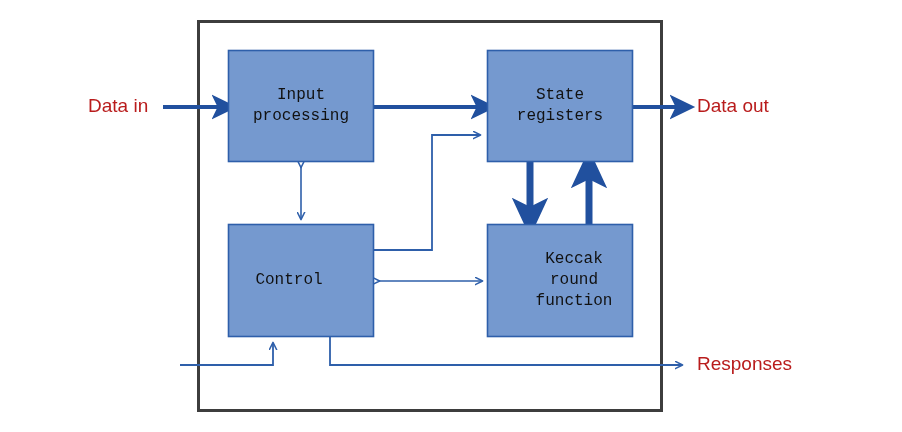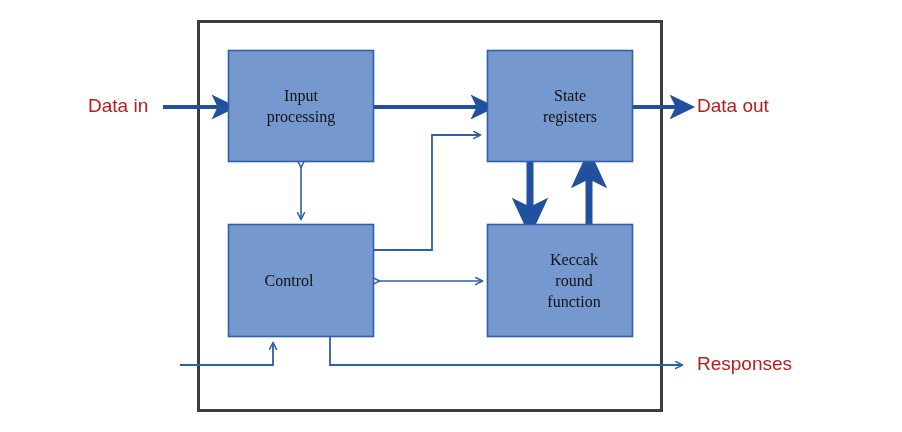--- a/index.html
+++ b/index.html
@@ -24,21 +24,21 @@
   }
   .blk-label {
     position: absolute;
     display: flex;
     align-items: center;
     justify-content: center;
     text-align: center;
     color: #111111;
     font-size: 16px;
     line-height: 1.32;
-    font-family: Liberation Serif, serif;
+    font-family: Liberation Mono, monospace;
     pointer-events: none;
   }
   .io-label {
     position: absolute;
     color: #b91c1c;
     font-size: 19px;
     font-family: "Liberation Sans", sans-serif;
     white-space: nowrap;
   }
 </style>
@@ -96,21 +96,21 @@
     </g>
   </svg>
 
   <div class="blk-label" style="left:228px; top:50px; width:146px; height:112px;">
     <div>
       <div>Input</div>
       <div>processing</div>
     </div>
   </div>
 
-  <div class="blk-label" style="left:487px; top:50px; width:146px; height:112px;margin-left:10px;">
+  <div class="blk-label" style="left:487px; top:50px; width:146px; height:112px;">
     <div>
       <div>State</div>
       <div>registers</div>
     </div>
   </div>
 
   <div class="blk-label" style="left:228px; top:224px; width:122px; height:113px;">
     <div>
       <div>Control</div>
     </div>

